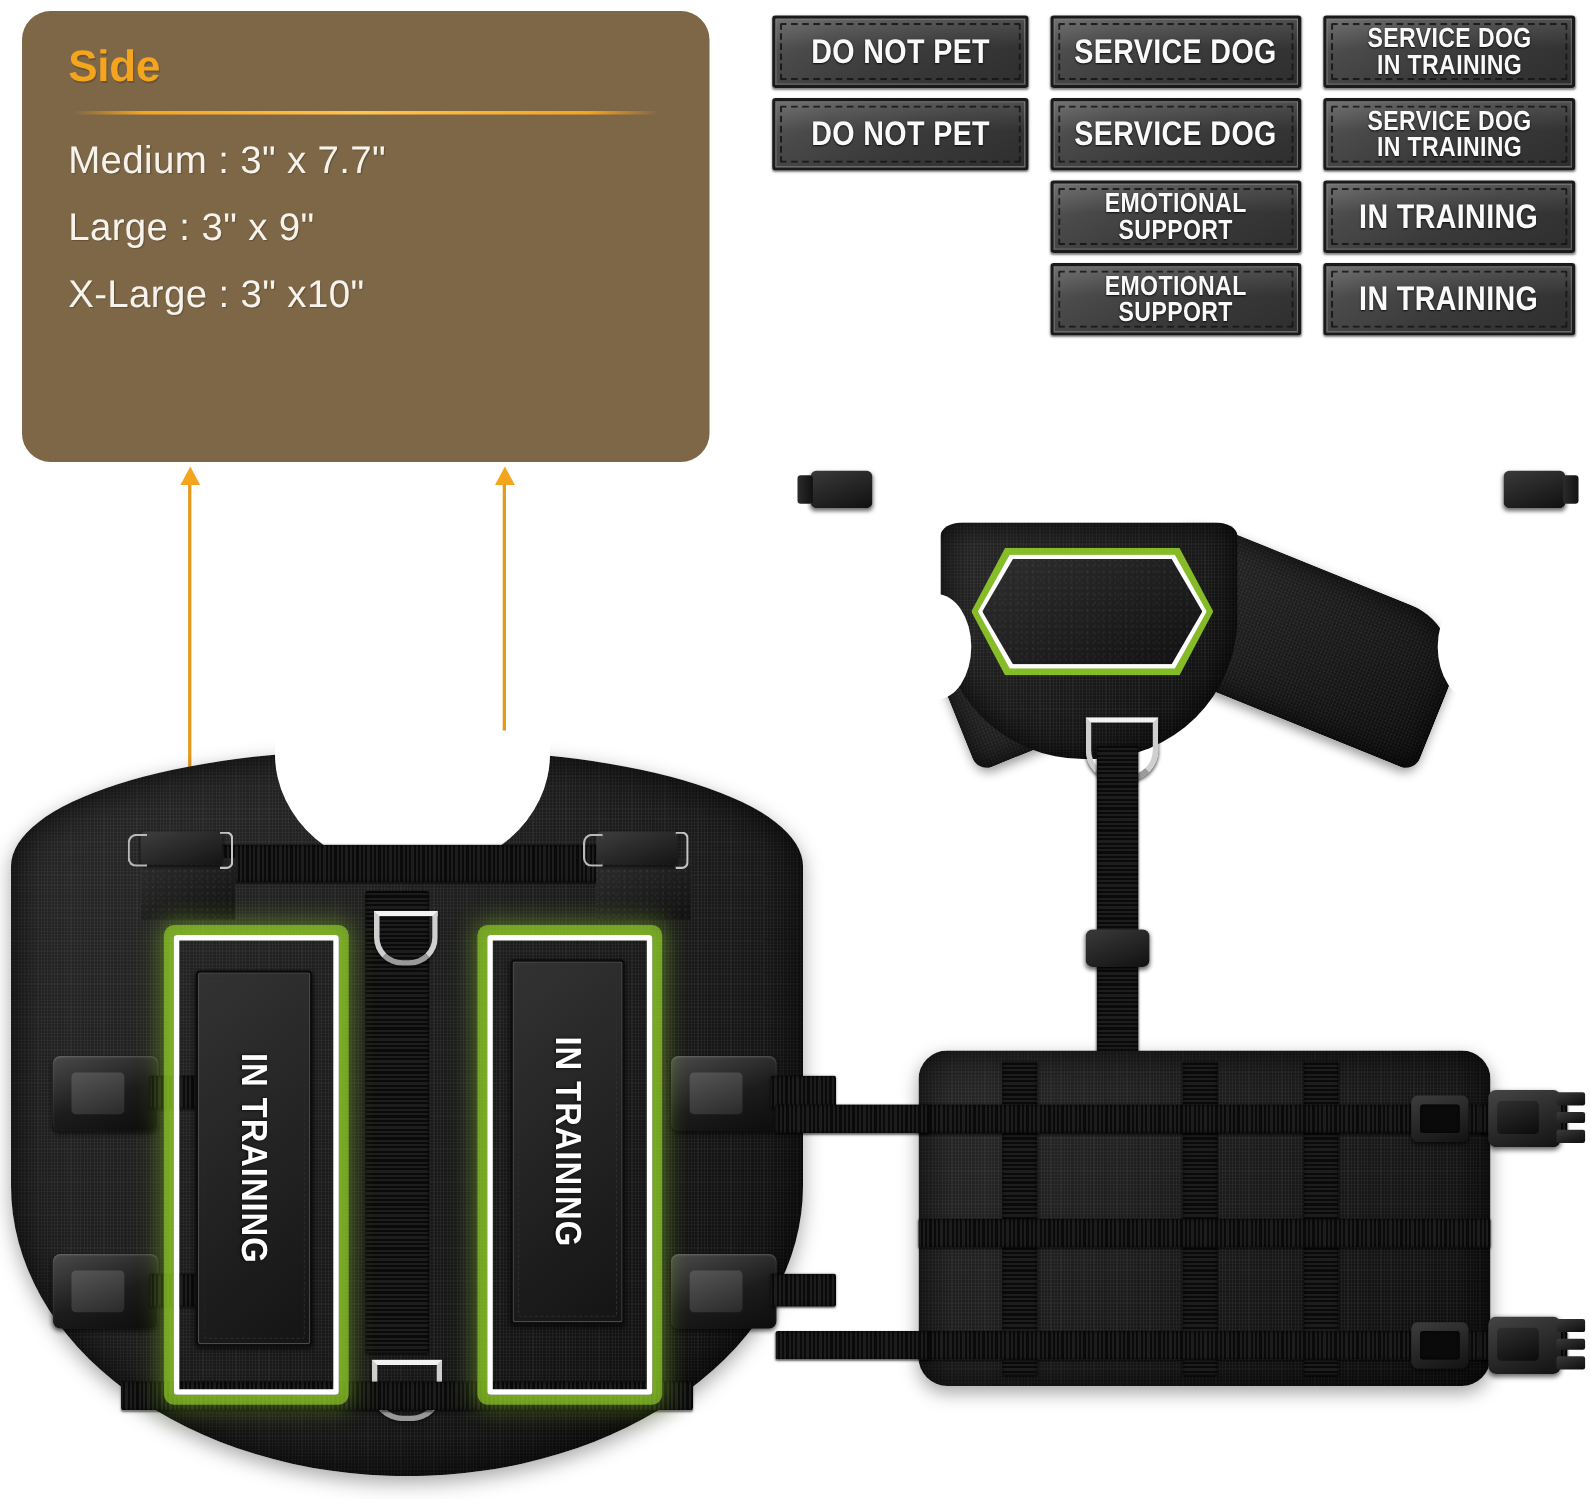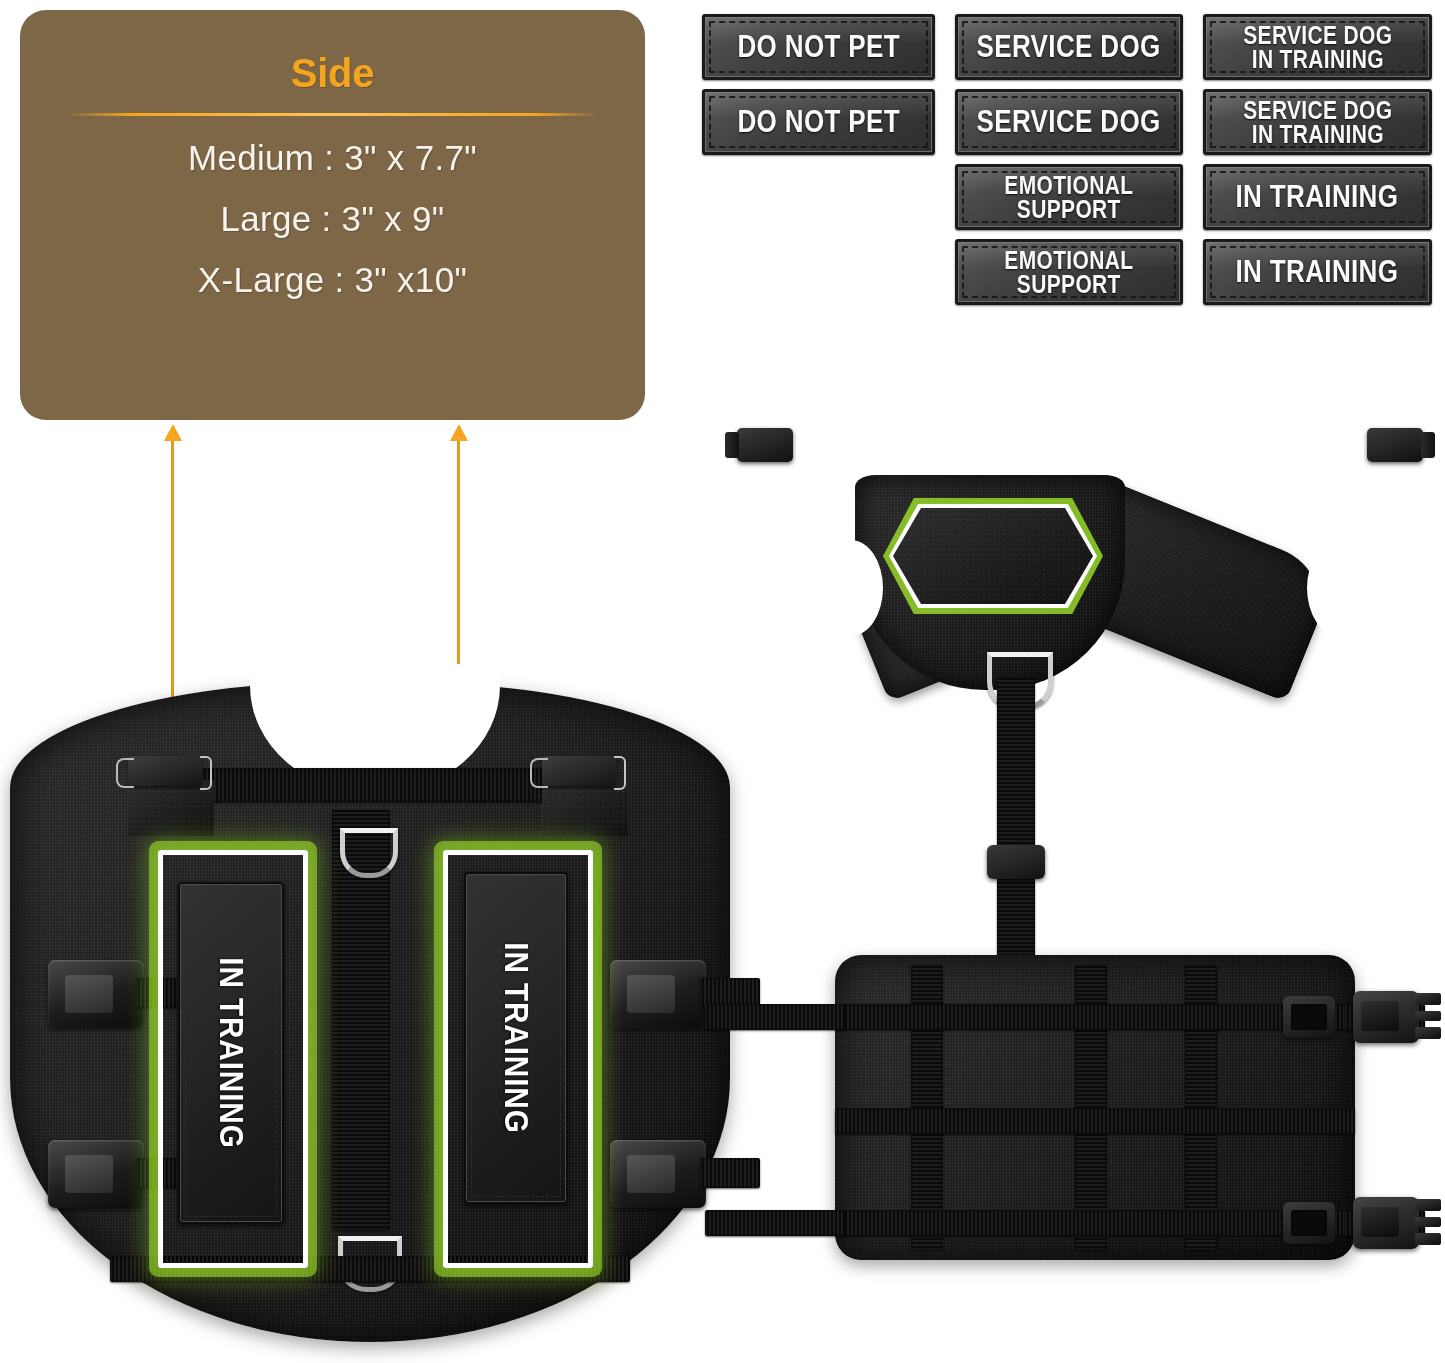--- a/index.html
+++ b/index.html
@@ -1,21 +1,21 @@
 <!DOCTYPE html>
 <html><head>
 <meta charset="utf-8">
 <style>
   html,body{margin:0;padding:0;background:#fff;}
   body{width:1445px;height:1363px;position:relative;overflow:hidden;
        font-family:"Liberation Sans",sans-serif;}
 
   
   #info-box{position:absolute;left:20px;top:10px;width:625px;height:410px;
-    background:#7e6747;border-radius:26px;box-sizing:border-box;padding:38px 42px 0 42px;text-align:center;}
+    background:#7e6747;border-radius:26px;box-sizing:border-box;padding:26px 42px 0 42px;}
   #info-title{color:#F5A41E;font-weight:bold;font-size:40px;line-height:1.28;
     letter-spacing:-.2px;text-shadow:1px 1px 0 rgba(0,0,0,.18);}
   #info-title .l2{white-space:nowrap;}
   #info-divider{height:3px;margin:14px 4px 6px 4px;
     background:linear-gradient(to right,rgba(245,164,30,0) 0%,#F5A41E 12%,#FFC451 50%,#F5A41E 88%,rgba(245,164,30,0) 100%);
     border-radius:2px;}
   .size-line{color:#F6F3ED;font-size:35px;line-height:1.05;margin-top:24px;
     letter-spacing:.3px;text-shadow:1px 1px 1px rgba(0,0,0,.22);}
 
   

